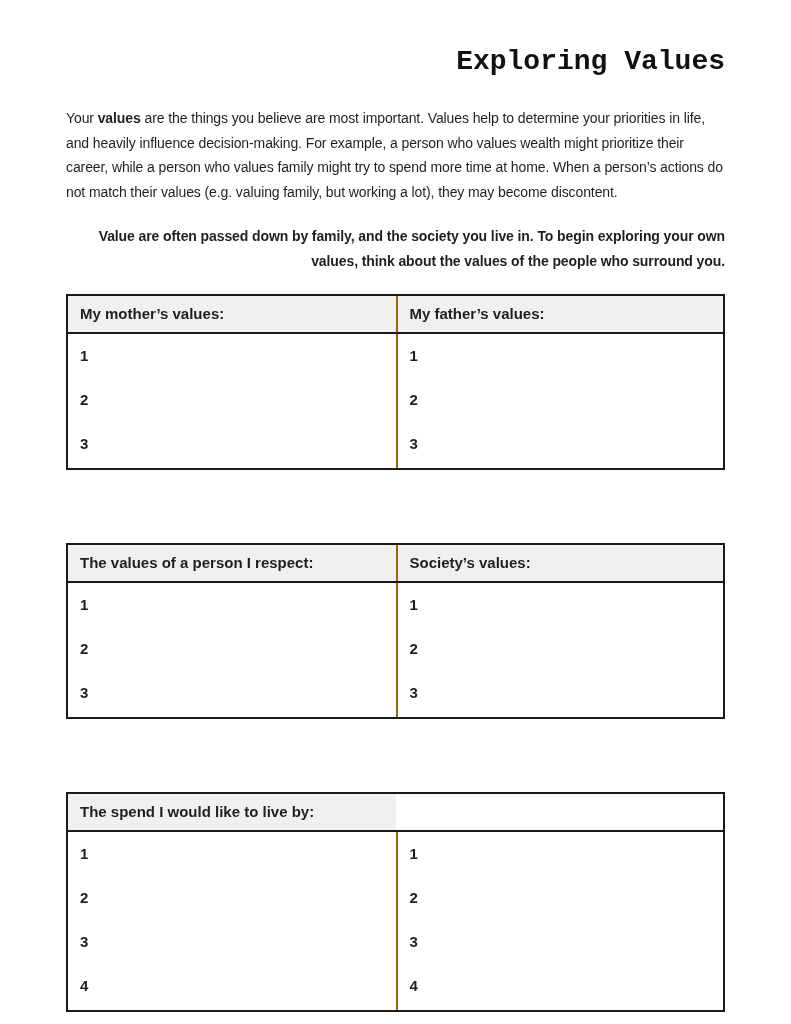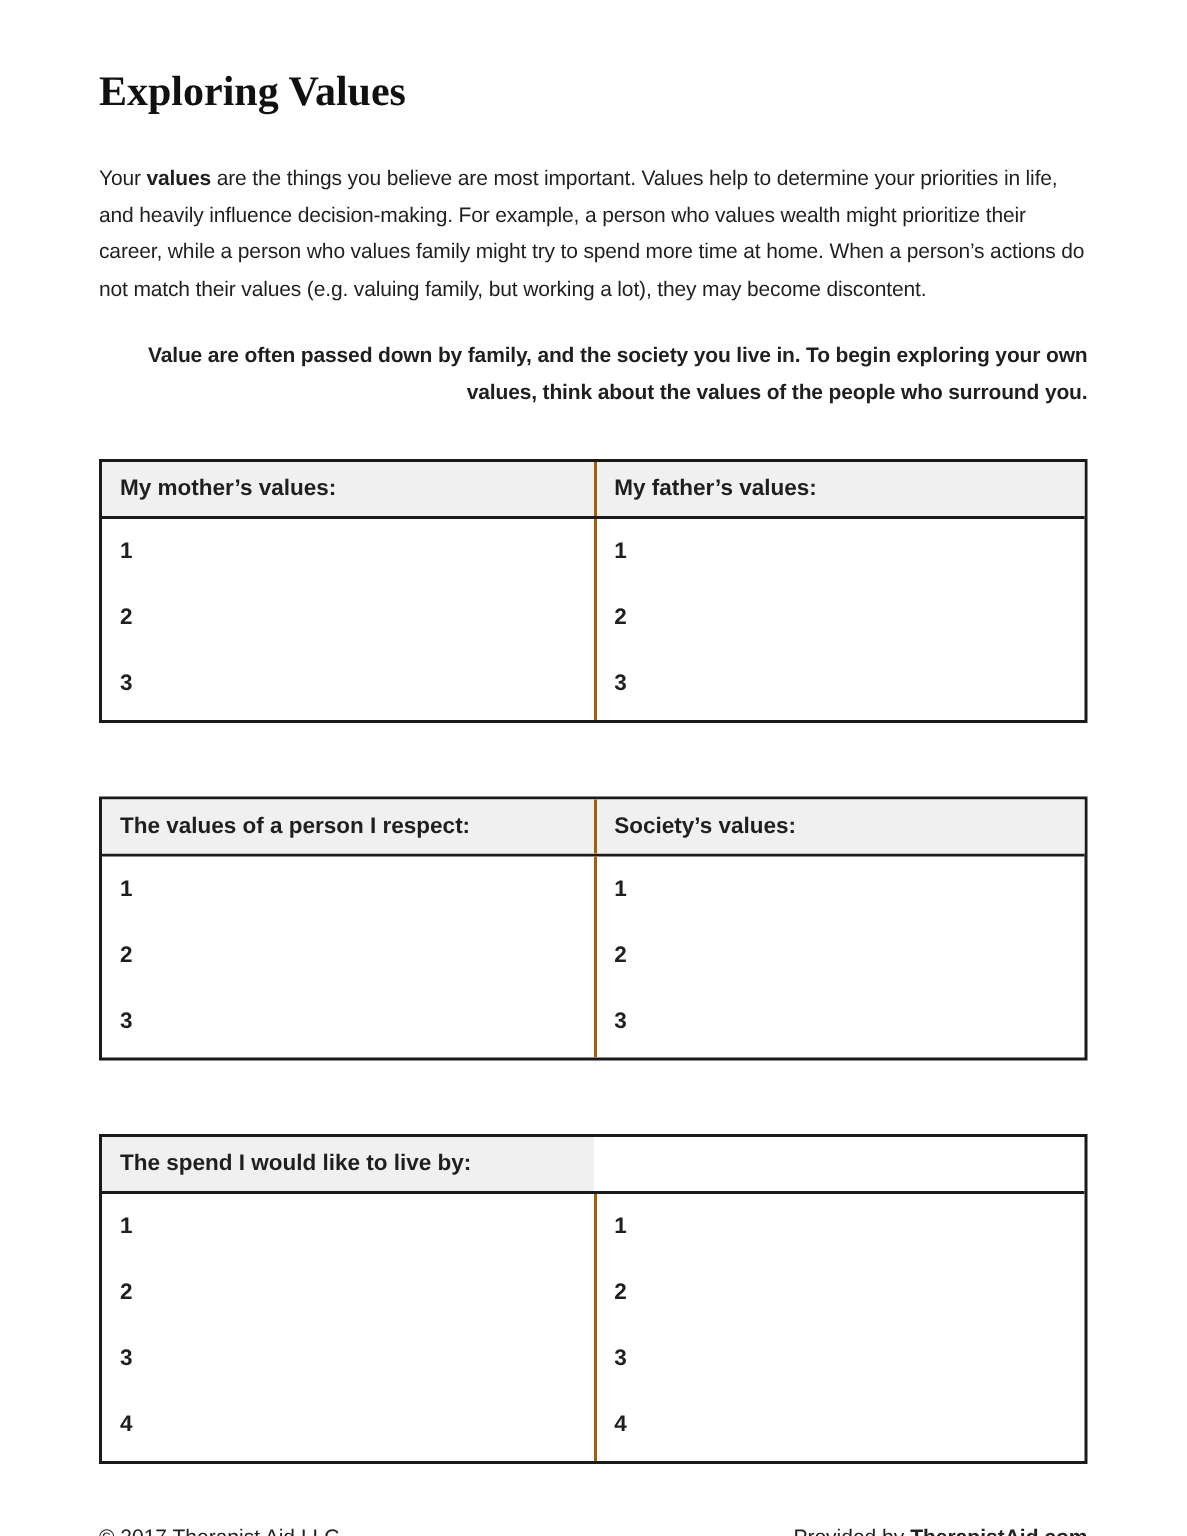--- a/index.html
+++ b/index.html
@@ -12,45 +12,45 @@
     position: relative;
     overflow: hidden;
   }
   .page {
     width: 791px;
     height: 1024px;
     padding: 0 66px;
   }
   .doc-title {
     margin-top: 44px;
-    text-align: left;
-    font-family: Liberation Serif, serif;
+    text-align: right;
+    font-family: Liberation Mono, monospace;
     font-weight: bold;
     font-size: 28px;
     line-height: 36px;
     color: #111111;
   }
   .intro {
     margin-top: 26px;
     font-size: 14px;
     line-height: 24.5px;
     letter-spacing: -0.1px;
   }
   .intro b, .prompt { font-weight: bold; text-align: right; }
   .prompt {
     margin-top: 20px;
     font-size: 14px;
     line-height: 24.5px;
     letter-spacing: -0.1px;
   }
   .vtable {
     border: 2px solid #1a1a1a;
-    margin-top: 33px;
+    margin-top: 21px;
   }
-  .vtable.gap-lg { margin-top: 49px; }
+  .vtable.gap-lg { margin-top: 73px; }
   .vt-row {
     display: grid;
     grid-template-columns: 1fr 1fr;
   }
   .vt-header { border-bottom: 2px solid #1a1a1a; }
   .vt-hcell {
     background: #f0f0f0;
     font-weight: bold;
     font-size: 15px;
     line-height: 20px;

